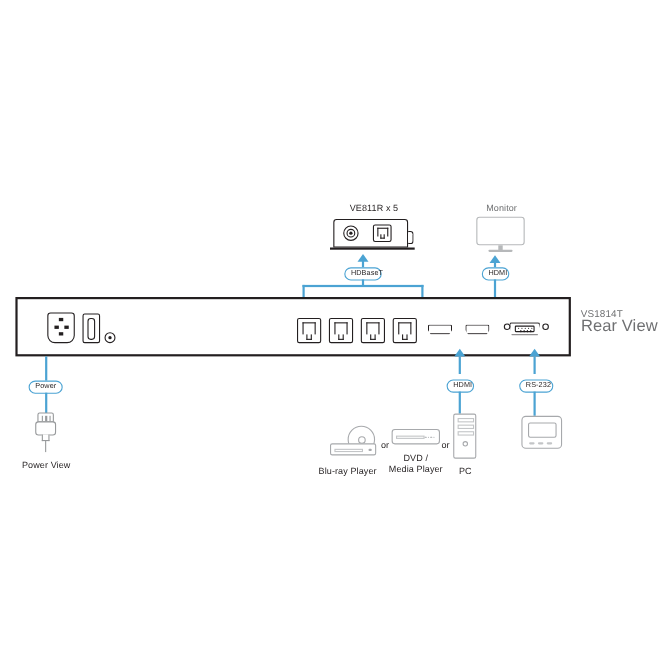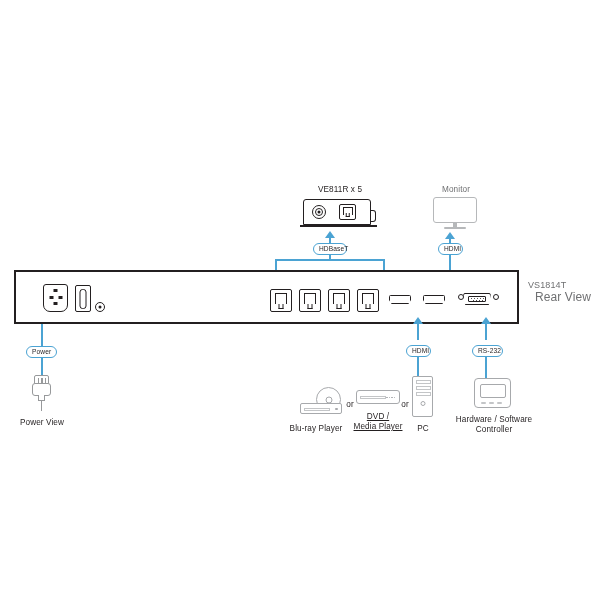--- a/index.html
+++ b/index.html
@@ -351,21 +351,21 @@
           <i style="left:7.5px;top:2.2px;"></i>
             <i style="left:10.5px;top:2.2px;"></i>
         </div>
       </div>
     </div>
     <div class="db9-screw" style="left:442px;"></div>
     <div class="db9-screw" style="left:477px;"></div>
   </div>
 
   <div class="lbl lbl-gray" style="left:528px;top:279px;width:70px;text-align:left;font-size:9px;line-height:12px;">VS1814T</div>
-  <div class="lbl lbl-gray" style="left:528px;top:291px;width:70px;text-align:center;font-size:12px;line-height:12px;">Rear View</div>
+  <div class="lbl lbl-gray" style="left:528px;top:291px;width:70px;text-align:center;font-size:15px;line-height:12px;">Rear View</div>
 
   <div class="vline" style="left:41px;top:324px;height:22px;"></div>
   <div class="badge" style="left:26px;top:346px;width:19px;">Power</div>
   <div class="vline" style="left:41px;top:357px;height:19px;"></div>
 
   <div id="powercord">
     <div class="pc-head">
       <i style="left:2.5px;"></i>
         <i style="left:6.2px;"></i>
         <i style="left:9.9px;"></i>
@@ -413,30 +413,28 @@
   <div id="pc">
     <div class="pc-case">
       <div class="pc-bay" style="top:3px;"></div>
       <div class="pc-bay" style="top:9px;"></div>
       <div class="pc-bay" style="top:15px;"></div>
       <div class="pc-pw"></div>
     </div>
   </div>
 
   <div class="lbl lbl-dark" style="left:280px;top:424px;width:72px;">Blu-ray Player</div>
-  <div class="lbl lbl-dark" style="left:352px;top:412px;width:52px;text-decoration:underline;">DVD /
+  <div class="lbl lbl-dark" style="left:352px;top:412px;width:52px;">DVD /
 Media Player</div>
   <div class="lbl lbl-dark" style="left:408px;top:424px;width:30px;">PC</div>
 
   <div id="ctrl">
     <div class="ctrl-body">
       <div class="ctrl-screen"></div>
       <div class="ctrl-keys">
         <i style="left:0;"></i>
           <i style="left:8px;"></i>
           <i style="left:16px;"></i>
       </div>
     </div>
   </div>
-  <div class="lbl lbl-dark" style="left:446px;top:415px;width:96px;">Hardware / Software
-Controller</div>
 
 </div>
 
 </body></html>

